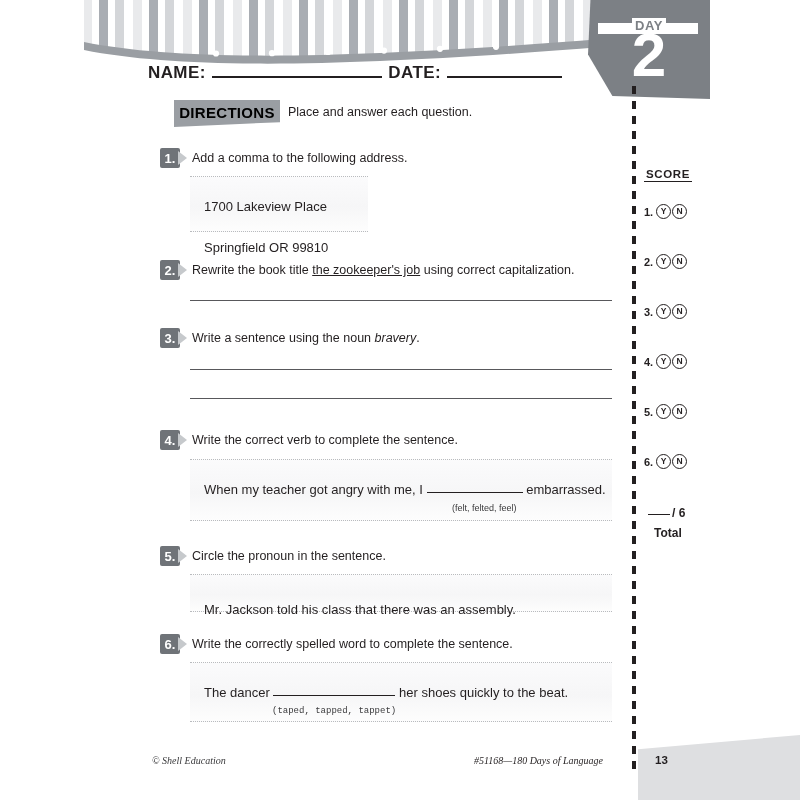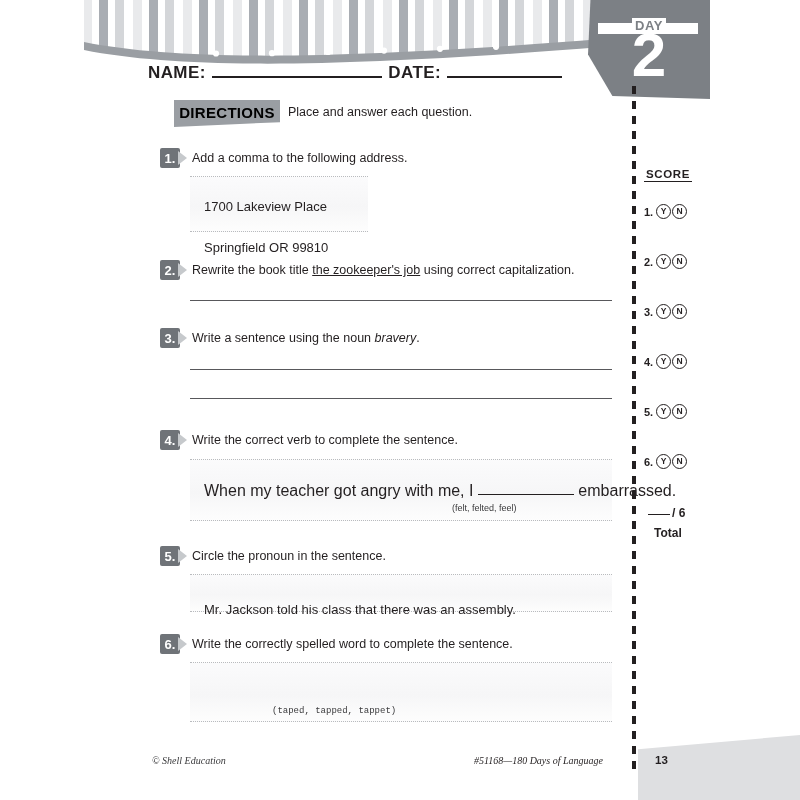--- a/index.html
+++ b/index.html
@@ -297,21 +297,21 @@
   }
   .dotbox .line {
     font-size: 13px;
     color: #231f20;
     line-height: 23px;
     padding-left: 14px;
     margin-top: 18px;
   }
   .sent {
     position: absolute;
-    font-size: 16px;
+    font-size: 13px;
     color: #231f20;
     white-space: nowrap;
   }
   .sent .fill {
     display: inline-block;
     border-bottom: 1px solid #231f20;
     vertical-align: 1px;
   }
   .choices {
     position: absolute;
@@ -517,20 +517,25 @@
   <div class="q" style="top:634px">
     <div class="q-head">
       <div class="badge">
         <div class="box">6.</div>
         <div class="point"></div>
       </div>
       <div class="q-text">Write the correctly spelled word to complete the sentence.</div>
     </div>
   </div>
   <div class="dotbox" style="left:190px; top:662px; width:422px; height:58px;">
+    <div class="sent" style="left:14px; top:22px;">
+      <span>The dancer</span>
+      <span class="fill" style="width:122px"></span>
+      <span>her shoes quickly to the beat.</span>
+    </div>
     <div class="choices" style="left:82px; top:43px;font-family:Liberation Mono, monospace;">(taped, tapped, tappet)</div>
   </div>
 
   <div id="corner-shape"></div>
   <div id="footer-left">© Shell Education</div>
   <div id="footer-mid">#51168—180 Days of Language</div>
   <div id="page-number">13</div>
 
 </div>
 

